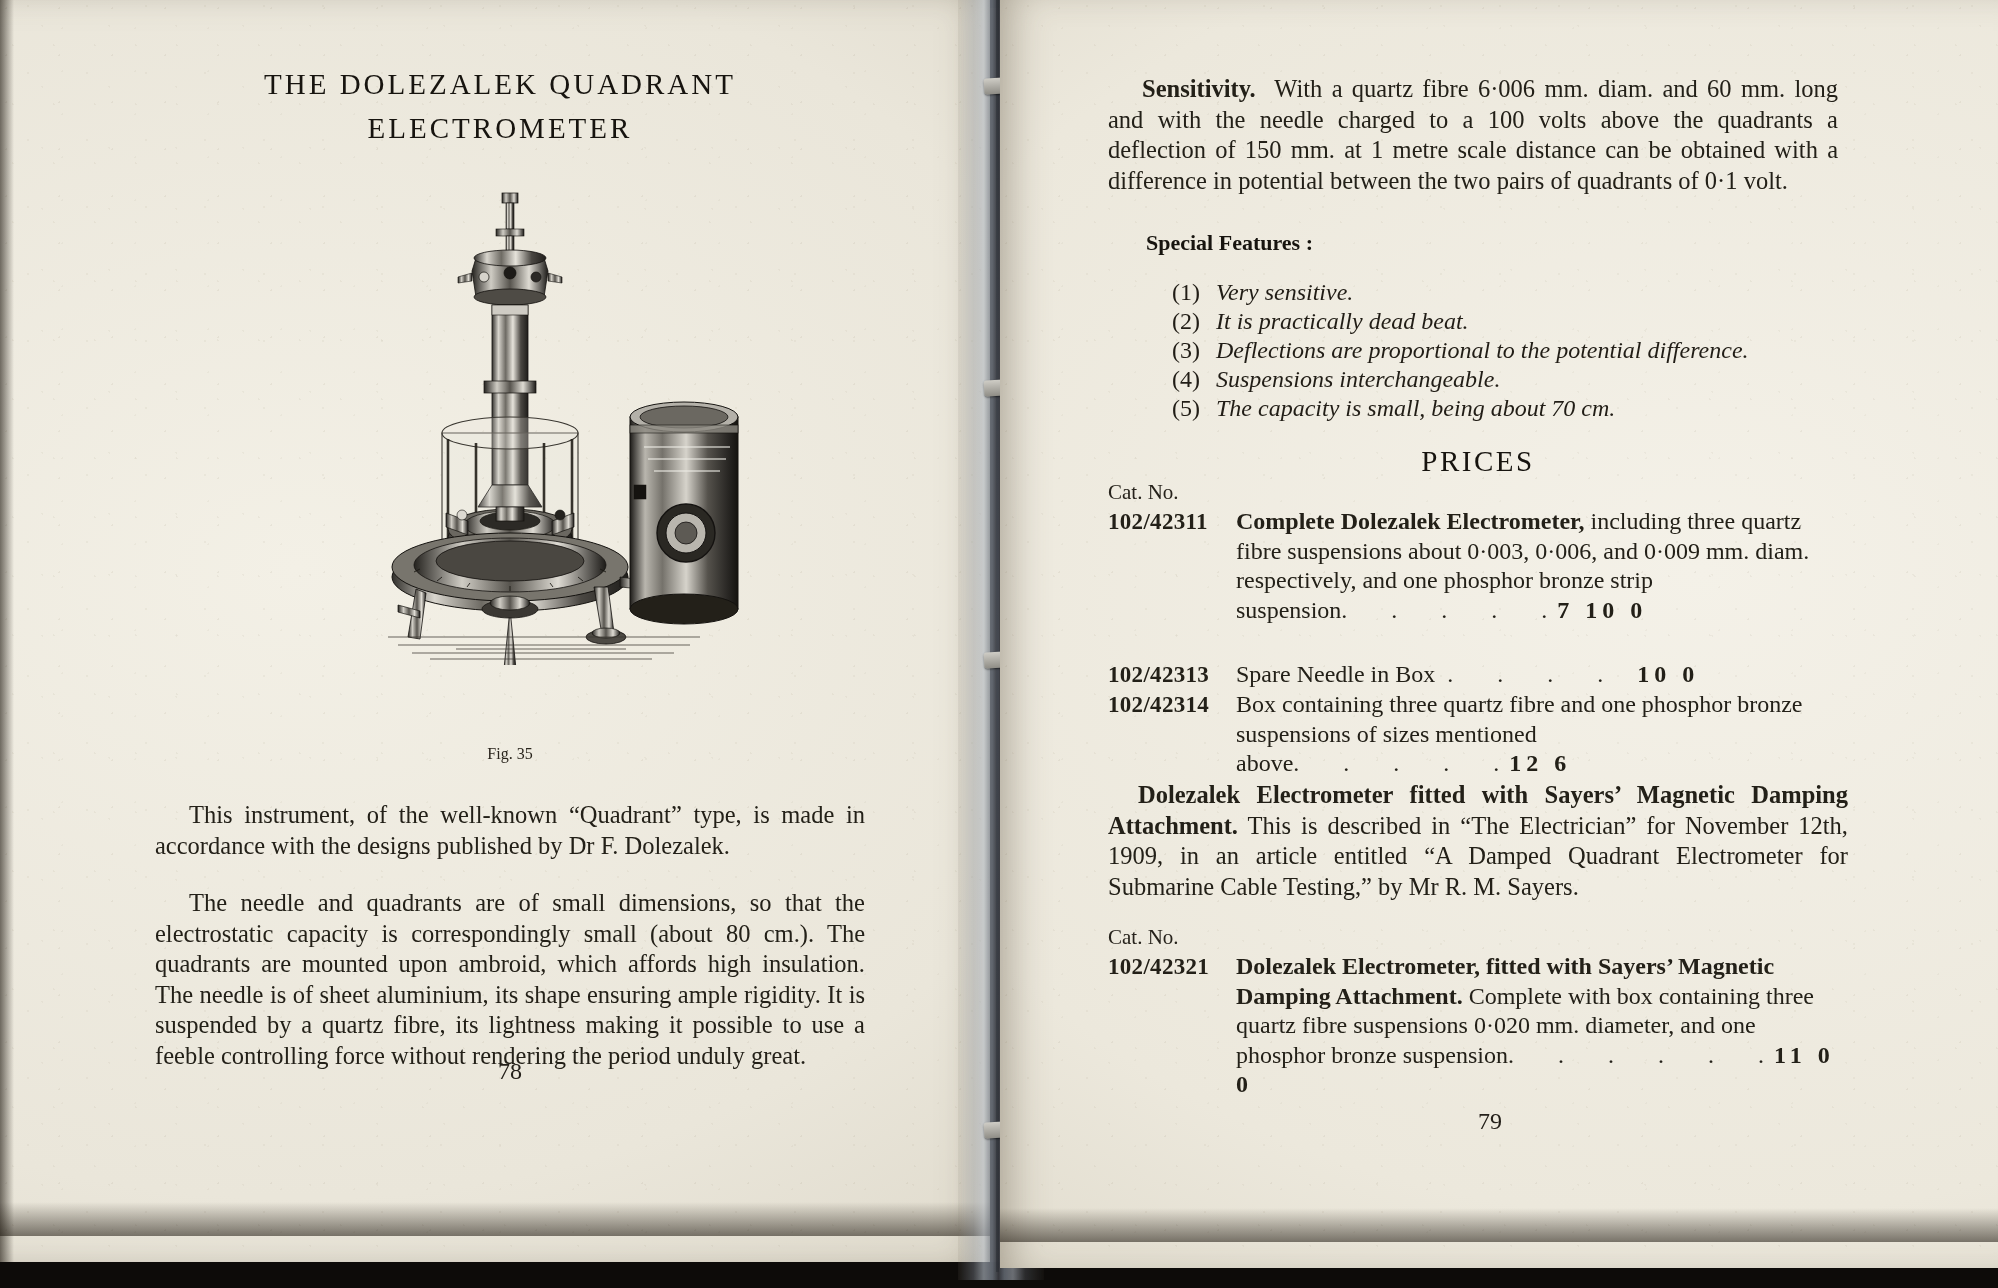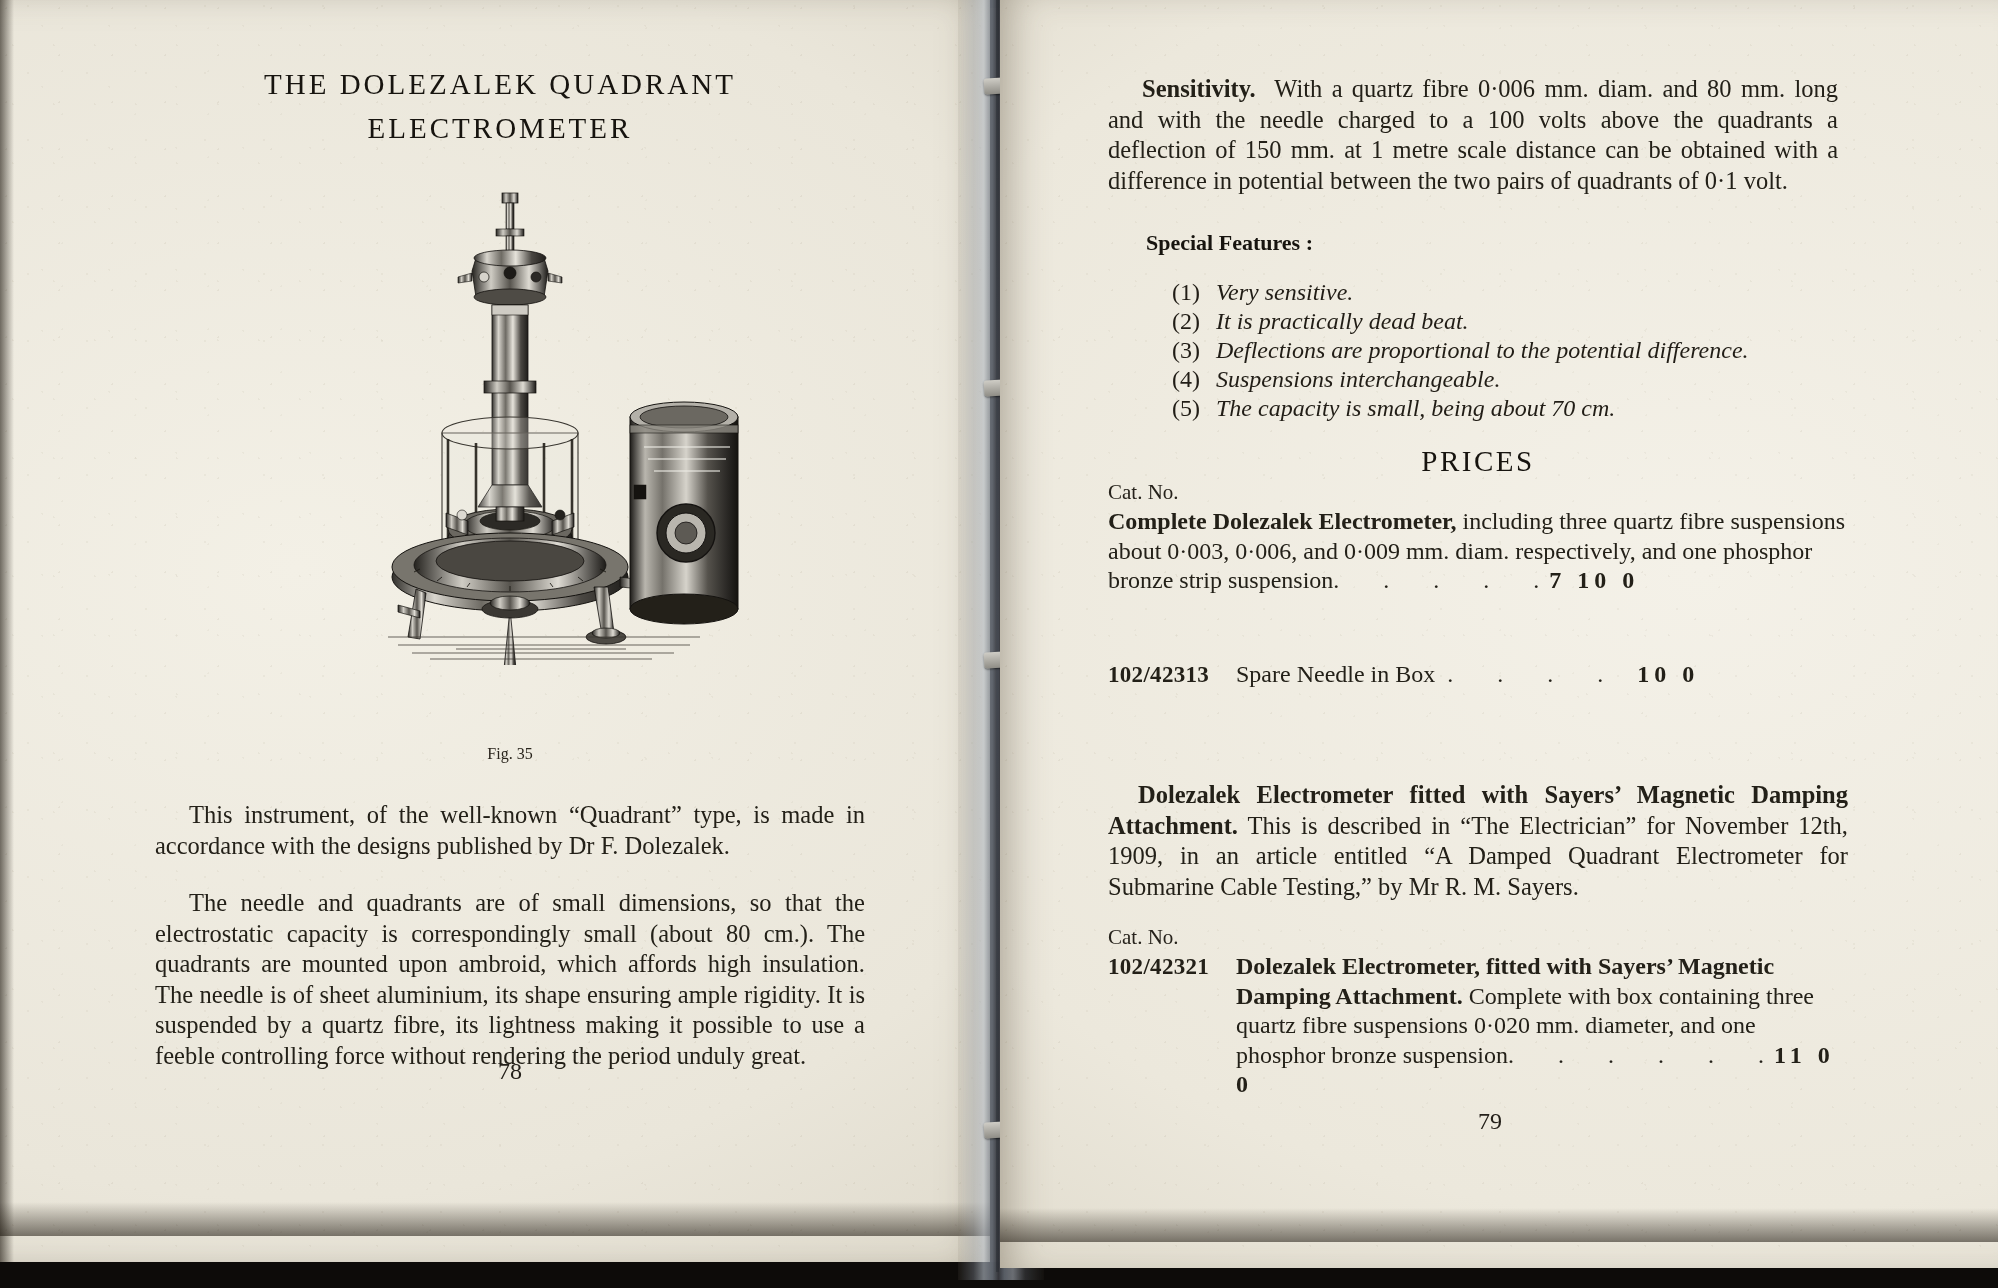--- a/index.html
+++ b/index.html
@@ -272,21 +272,21 @@
   <div class="staple" style="top:78px;"></div>
   <div class="staple" style="top:380px;"></div>
   <div class="staple" style="top:652px;"></div>
   <div class="staple" style="top:1122px;"></div>
 
   <div class="page right">
     <div class="grain"></div>
     <div class="edge-b"></div>
 
     <div class="txt body" style="left:108px;top:74px;width:730px;">
-      <span class="ind"></span><span class="b">Sensitivity.</span>&nbsp;&nbsp;<span>With a quartz fibre 0·006 mm. diam. and 80 mm. long and with the needle charged to a 100 volts above the quadrants a deflection of 150 mm. at 1 metre scale distance can be obtained with a difference in potential between the two pairs of quadrants of 0·1 volt.</span>
+      <span class="ind"></span><span class="b">Sensitivity.</span>&nbsp;&nbsp;<span>With a quartz fibre 6·006 mm. diam. and 60 mm. long and with the needle charged to a 100 volts above the quadrants a deflection of 150 mm. at 1 metre scale distance can be obtained with a difference in potential between the two pairs of quadrants of 0·1 volt.</span>
     </div>
 
     <div class="txt sf-head" style="left:146px;top:230px;">Special Features :</div>
 
     <ul class="sf-list txt" style="left:160px;top:278px;width:700px;">
       <li>
         <span class="sf-num">(1)</span>
         <span>Very sensitive.</span>
       </li>
       <li>
@@ -306,35 +306,44 @@
         <span>The capacity is small, being about 70 cm.</span>
       </li>
     </ul>
 
     <div class="txt prices-title" style="left:108px;top:445px;width:740px;">PRICES</div>
 
     <div class="txt catno" style="left:108px;top:480px;">Cat. No.</div>
 
     <div class="txt" style="left:108px;top:507px;width:740px;">
       <div class="prow">
+        <div class="cat">102/42311</div>
         <div class="desc">
           <span class="b">Complete Dolezalek Electrometer,</span><span> including three quartz fibre suspensions about 0·003, 0·006, and 0·009 mm. diam. respectively, and one phosphor bronze strip suspension</span><span class="leaders">. . . . .</span><span class="b" style="letter-spacing:5px;">7 10 0</span>
         </div>
       </div>
     </div>
 
     <div class="txt" style="left:108px;top:660px;width:740px;">
       <div class="prow">
         <div class="cat">102/42313</div>
         <div class="desc">
           <span>Spare Needle in Box</span>&nbsp;&nbsp;<span class="leaders">. . . .</span>&nbsp;&nbsp;&nbsp;&nbsp;<span class="b" style="letter-spacing:5px;">10 0</span>
         </div>
       </div>
     </div>
 
+    <div class="txt" style="left:108px;top:690px;width:740px;">
+      <div class="prow">
+        <div class="cat">102/42314</div>
+        <div class="desc">
+          <span>Box containing three quartz fibre and one phosphor bronze suspensions of sizes mentioned above</span><span class="leaders">. . . . .</span><span class="b" style="letter-spacing:5px;">12 6</span>
+        </div>
+      </div>
+    </div>
 
     <div class="txt body" style="left:108px;top:780px;width:740px;">
       <span class="ind" style="width:30px;"></span><span class="b">Dolezalek Electrometer fitted with Sayers’ Magnetic Damping Attachment.</span><span> This is described in “The Electrician” for November 12th, 1909, in an article entitled “A Damped Quadrant Electrometer for Submarine Cable Testing,” by Mr R. M. Sayers.</span>
     </div>
 
     <div class="txt catno" style="left:108px;top:925px;">Cat. No.</div>
 
     <div class="txt" style="left:108px;top:952px;width:740px;">
       <div class="prow">
         <div class="cat">102/42321</div>

